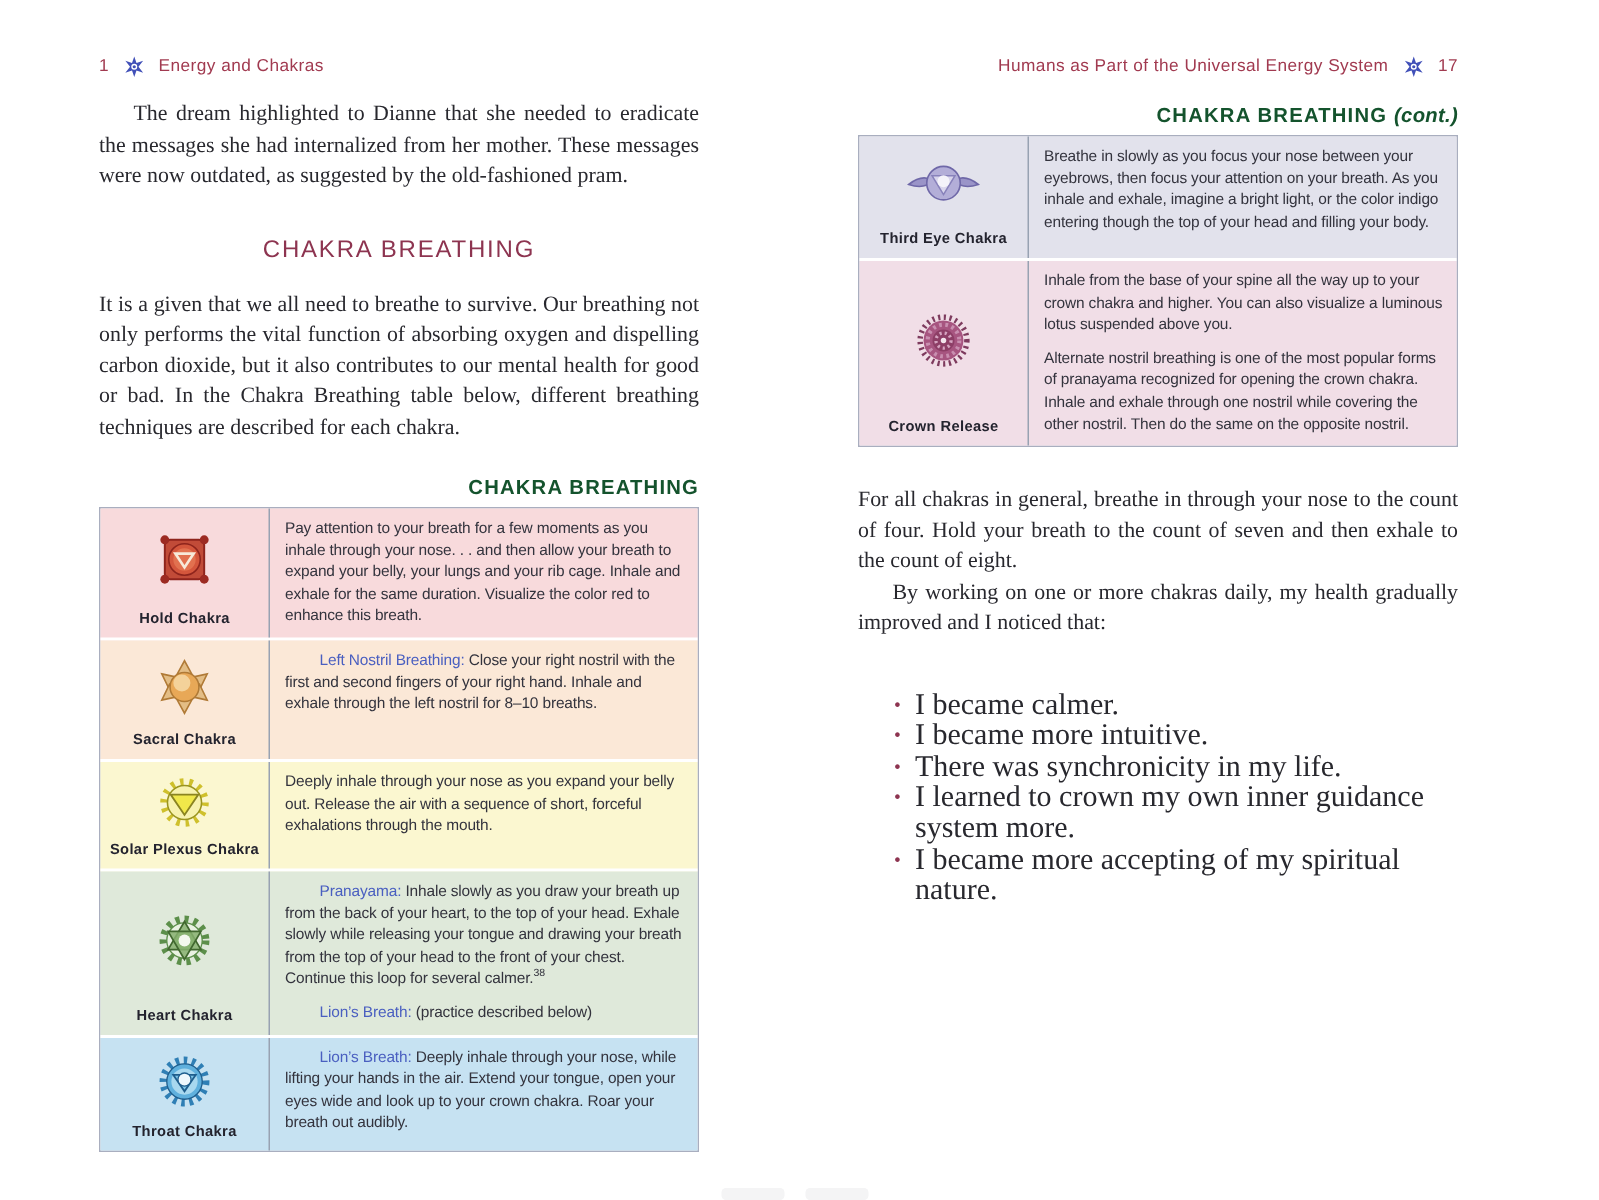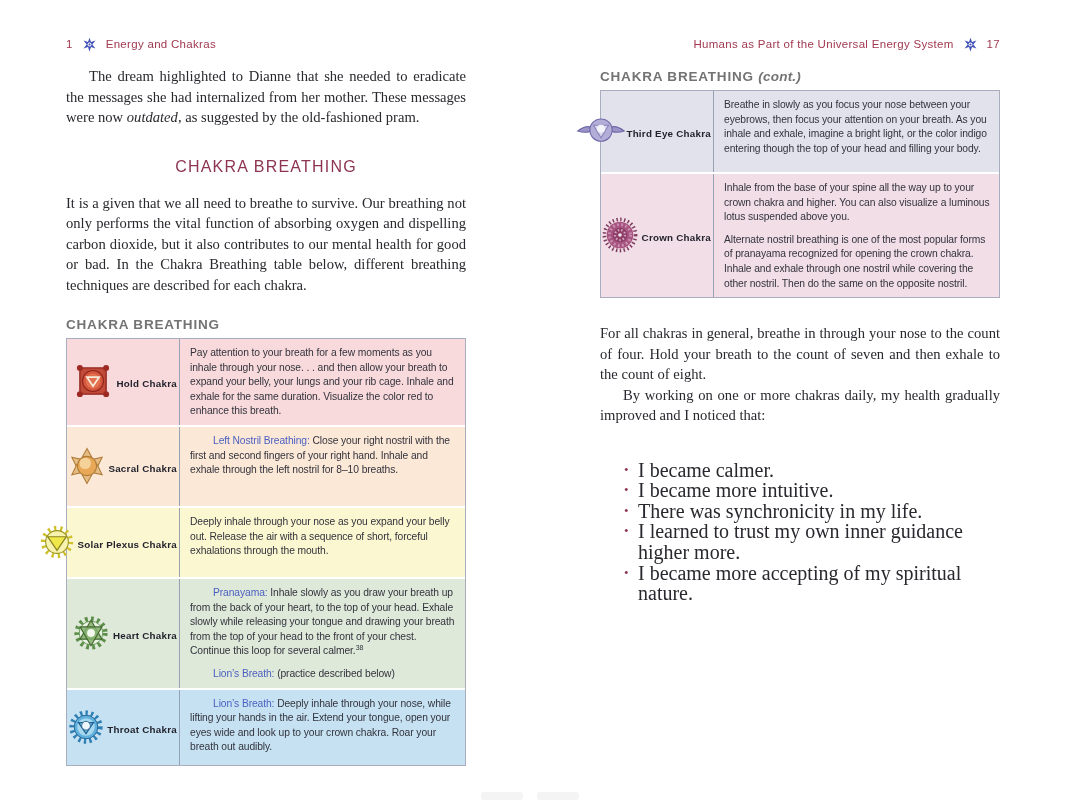--- a/index.html
+++ b/index.html
@@ -1,49 +1,49 @@
 <!DOCTYPE html>
 <html><head>
 <meta charset="utf-8">
 <style>
   html,body{margin:0;padding:0;background:#ffffff;}
   body{width:1066px;height:800px;position:relative;overflow:hidden;
        font-family:"Liberation Serif", serif;color:#28282e;}
 
   .page{position:absolute;top:36px;width:400px;}
   .page-left{left:66px;}
-  .page-right{left:600px;}
+  .page-right{left:572px;}
 
   
   .running-head{display:flex;align-items:center;gap:9px;
     font-family:"Liberation Sans", sans-serif;font-size:11.5px;letter-spacing:.3px;
     color:#a13a50;margin-bottom:14px;height:16px;}
   .running-head.right{justify-content:flex-end;}
   .head-star{display:inline-flex;width:15px;height:15px;}
 
   
   .body-par{font-size:14.6px;line-height:20.5px;text-align:justify;margin:0;color:#28282e;}
   .indent{text-indent:23px;}
-  .ital{font-style:italic;}
+  .ital{}
 
   .section-heading{font-family:"Liberation Sans", sans-serif;color:#8d3450;
     font-size:16px;letter-spacing:1.2px;text-align:center;font-weight:500;
     margin:30px 0 17px 0;}
 
-  .table-title{font-family:"Liberation Sans", sans-serif;color:#737373;
-    font-size:13.5px;font-weight:bold;letter-spacing:.8px;text-align:left;
+  .table-title{font-family:"Liberation Sans", sans-serif;color:#14532d;
+    font-size:13.5px;font-weight:bold;letter-spacing:.8px;text-align:right;
     margin:22px 0 6px 0;}
   .table-title .cont{font-weight:bold;font-style:italic;letter-spacing:.2px;}
   .page-right .table-title{margin-top:17px;}
 
   
   .chakra-table{border:1px solid #a9aebf;background:#fff;}
   .trow{display:flex;border-bottom:2px solid #ffffff;}
   .trow:last-child{border-bottom:none;}
-  .tcell-left{width:113px;flex:0 0 113px;display:flex;flex-direction:row;
+  .tcell-left{width:113px;flex:0 0 113px;display:flex;flex-direction:column;
     align-items:center;justify-content:flex-end;border-right:1px solid #98a2b2;
     padding:6px 2px 7px 2px;box-sizing:border-box;}
   .tcell-left .chakra-icon{margin:auto;display:flex;align-items:center;justify-content:center;}
   .chakra-name{font-family:"Liberation Sans", sans-serif;font-weight:bold;
     font-size:9.8px;letter-spacing:.25px;color:#23232e;white-space:nowrap;margin-top:5px;}
   .tcell-right{flex:1;padding:7px 9px 6px 10px;box-sizing:border-box;}
   .tp{font-family:"Liberation Sans", sans-serif;font-size:10.3px;line-height:14.6px;
     color:#33333d;margin:0;letter-spacing:-.1px;}
   .tp + .tp{margin-top:8px;}
   .lead{color:#4a5fc0;padding-left:23px;}
@@ -243,38 +243,38 @@
         <span class="chakra-icon">
           <svg viewBox="0 0 48 48" width="44" height="44">
             <circle cx="24" cy="24" r="17" fill="none" stroke="#7e3b5e" stroke-width="4" stroke-dasharray="1.6 2.6"></circle>
             <circle cx="24" cy="24" r="14.5" fill="#a75580"></circle>
             <circle cx="24" cy="24" r="11.5" fill="none" stroke="#c98fb0" stroke-width="3" stroke-dasharray="2 2.6"></circle>
             <circle cx="24" cy="24" r="8" fill="#8d3e66"></circle>
             <circle cx="24" cy="24" r="5.5" fill="none" stroke="#d5a3c0" stroke-width="2.4" stroke-dasharray="1.6 2.2"></circle>
             <circle cx="24" cy="24" r="2" fill="#f2e4ec"></circle>
           </svg>
         </span>
-        <span class="chakra-name">Crown Chakra</span>
+        <span class="chakra-name">Crown Release</span>
       </div>
       <div class="tcell-right">
         <p class="tp"><span>Inhale from the base of your spine all the way up to your crown chakra and higher. You can also visualize a luminous lotus suspended above you.</span></p>
         <p class="tp"><span>Alternate nostril breathing is one of the most popular forms of pranayama recognized for opening the crown chakra. Inhale and exhale through one nostril while covering the other nostril. Then do the same on the opposite nostril.</span></p>
       </div>
     </div>
 
   </div>
 
   <p class="body-par after-table">For all chakras in general, breathe in through your nose to the count of four. Hold your breath to the count of seven and then exhale to the count of eight.</p>
   <p class="body-par indent" style="margin-top:0">By working on one or more chakras daily, my health gradually improved and I noticed that:</p>
 
   <ul class="bullets">
     <li>I became calmer.</li>
     <li>I became more intuitive.</li>
     <li>There was synchronicity in my life.</li>
-    <li>I learned to trust my own inner guidance higher more.</li>
+    <li>I learned to crown my own inner guidance system more.</li>
     <li>I became more accepting of my spiritual nature.</li>
   </ul>
 
 </div>
 
 <div class="bottom-artifact">
     <span></span>
     <span></span>
   </div>
 

